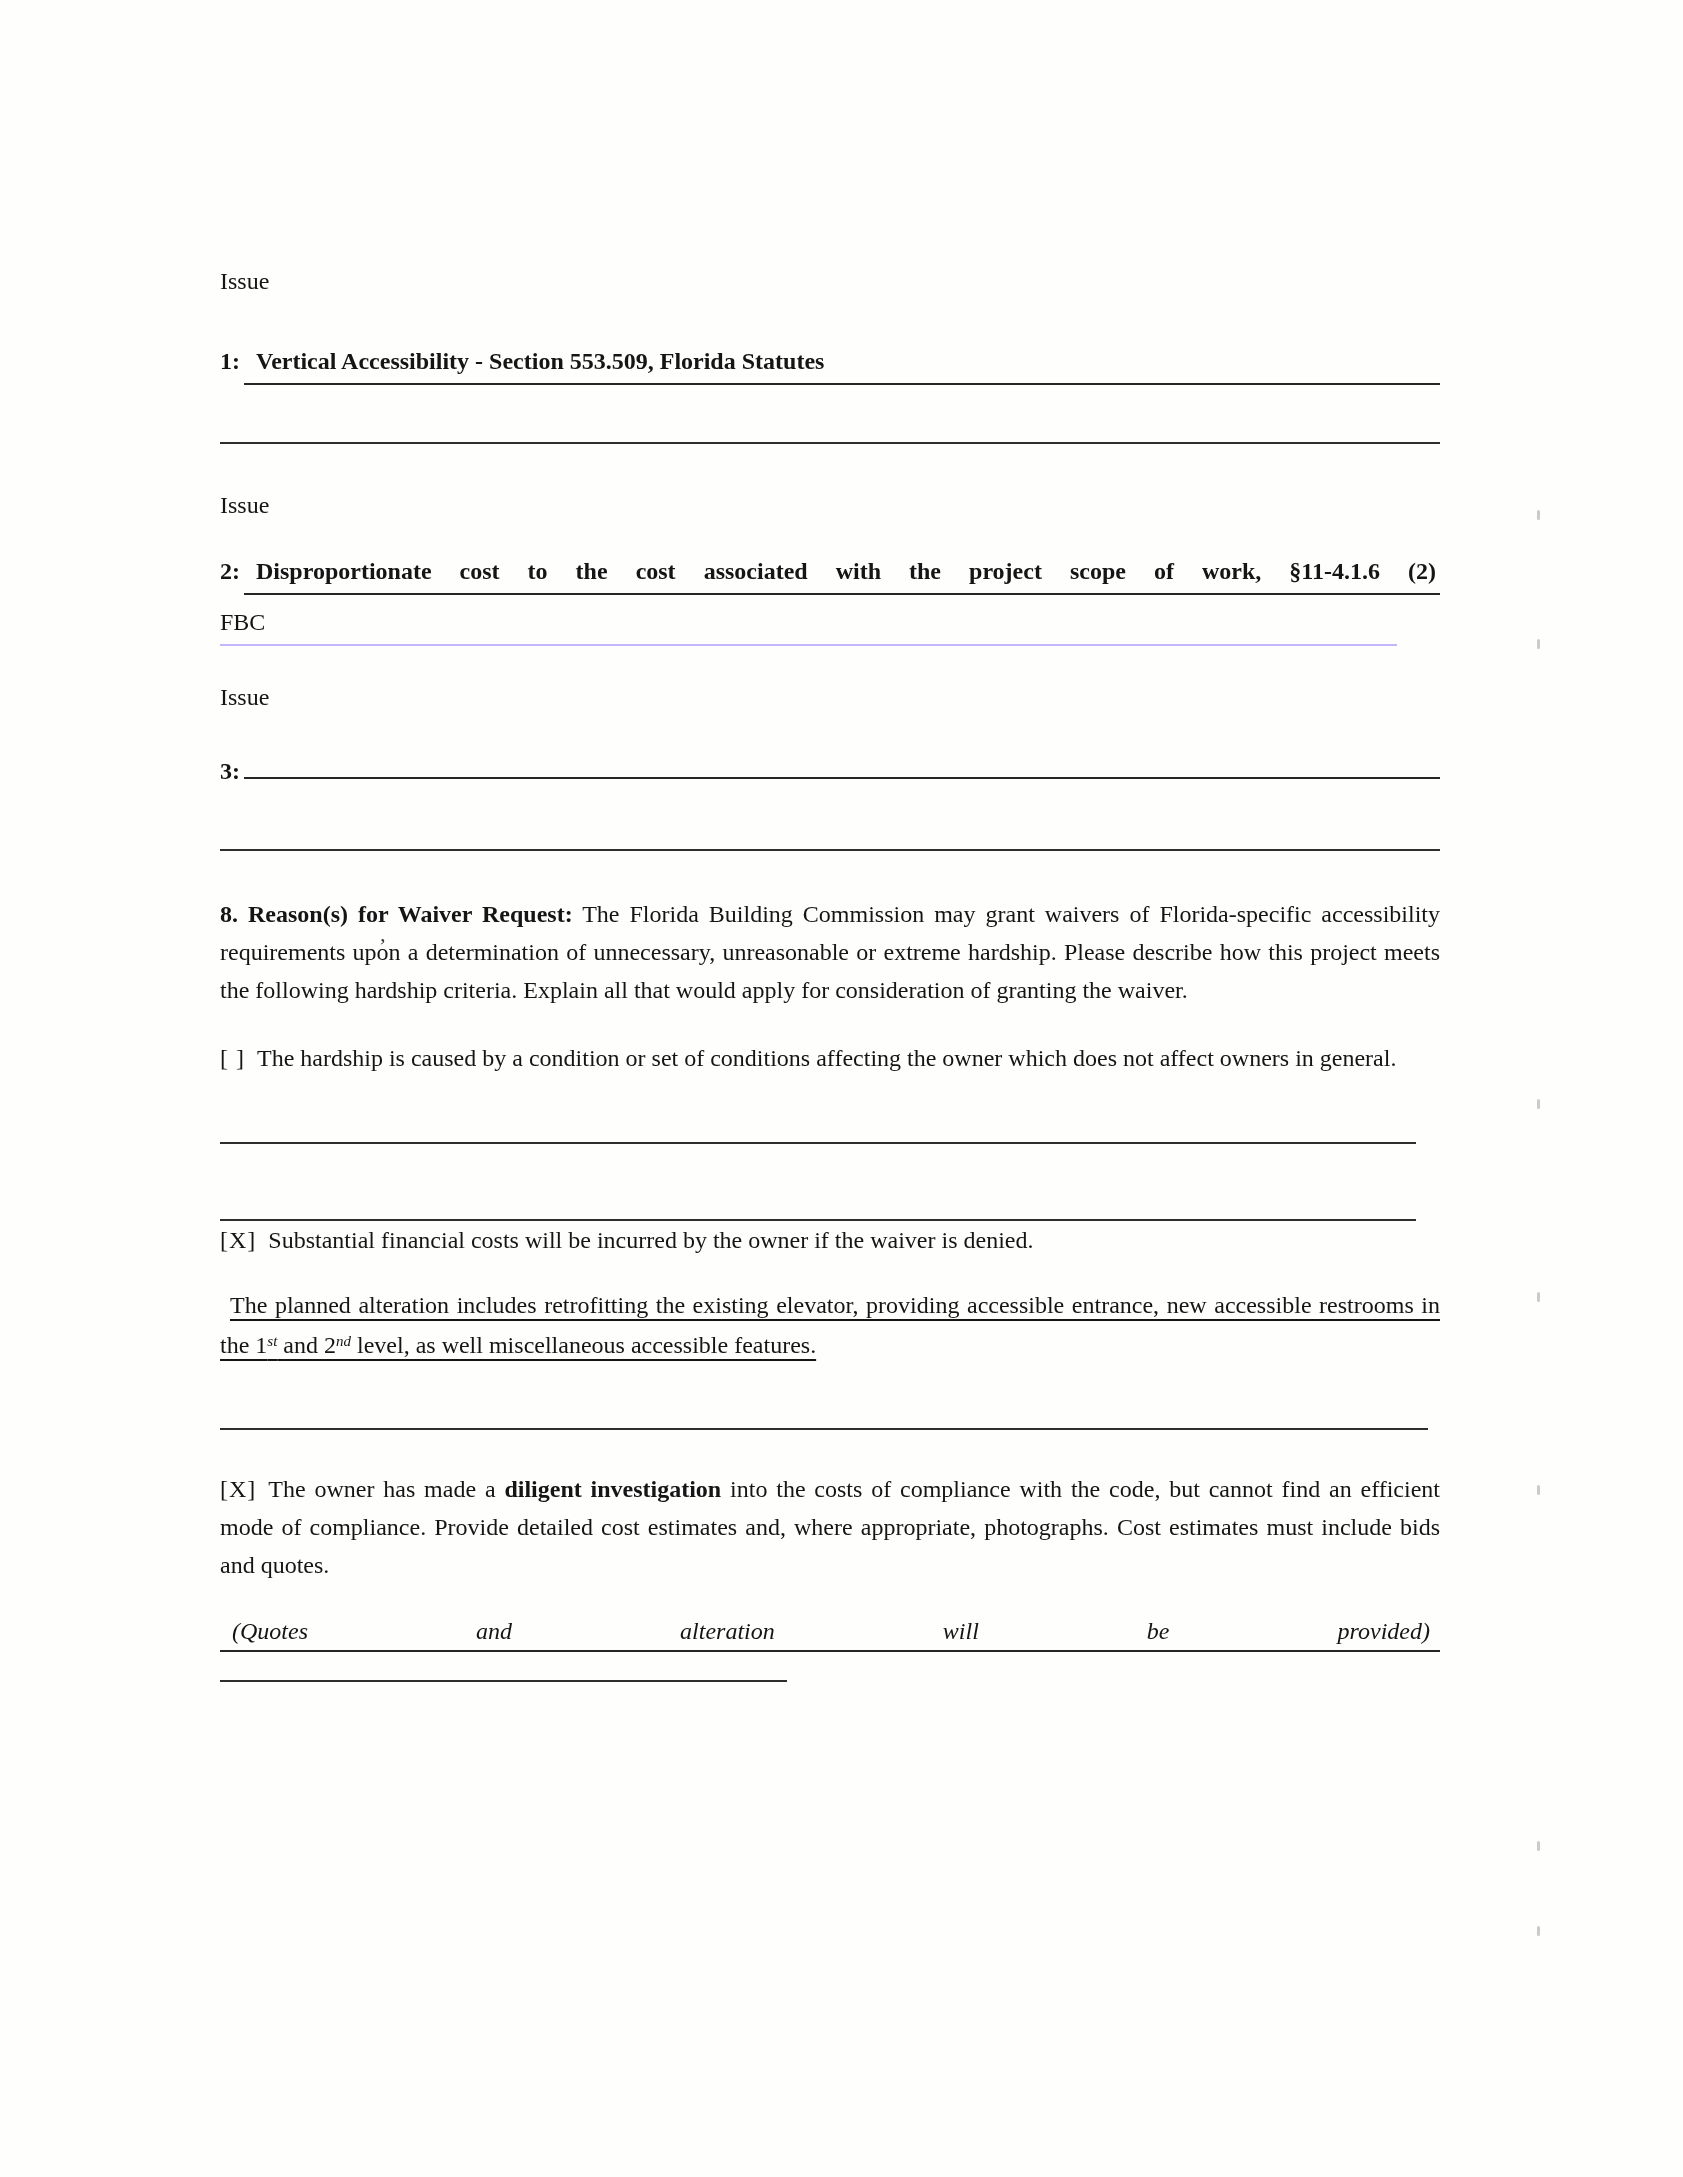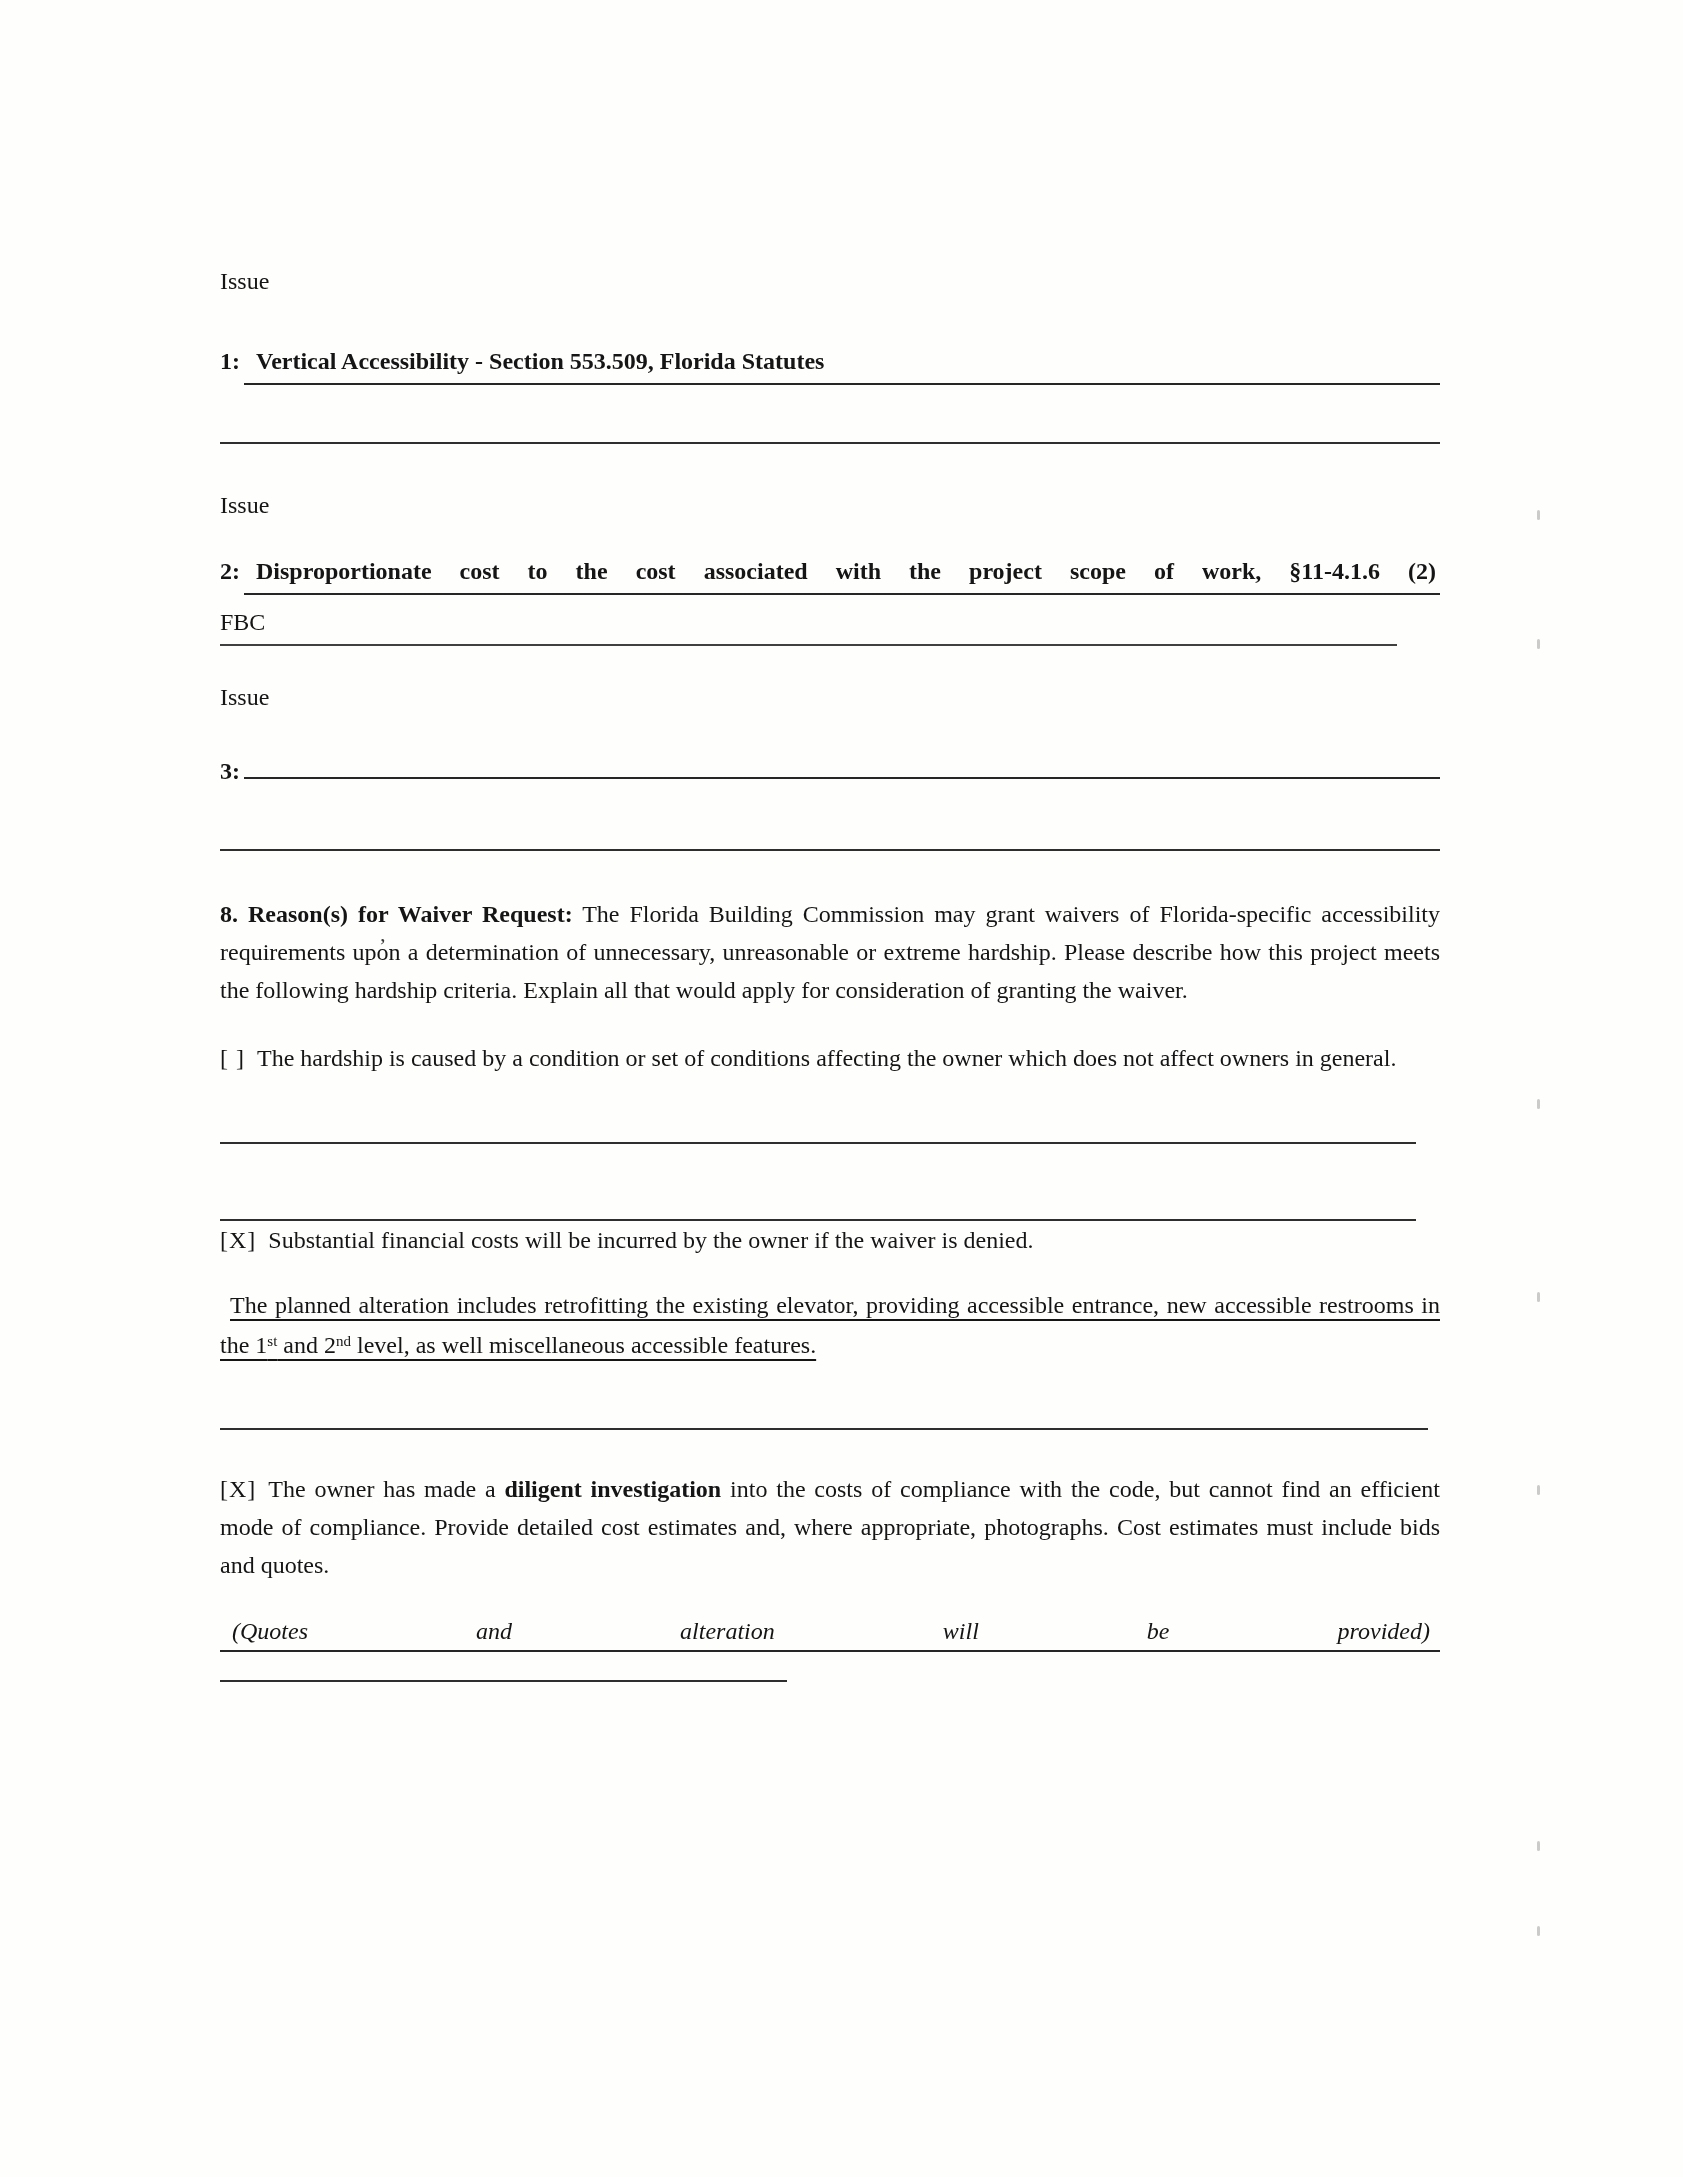--- a/index.html
+++ b/index.html
@@ -26,35 +26,35 @@
     border-bottom: 2px solid #262626;
     padding: 0 4px 3px 12px;
     white-space: nowrap;
     overflow: hidden;
     font-weight: bold;
   }
   .fill.stretch { text-align: justify; text-align-last: justify; }
   .fill-cont {
     display: block;
     width: 96.5%;
-    border-bottom: 2px solid #404040;
+    border-bottom: 2px solid #c4b5fd;
     padding-bottom: 3px;
     margin-top: 8px;
     min-height: 41px;
   }
   .rule { border-bottom: 2px solid #2e2e2e; height: 0; width: 100%; }
   .mark { margin-right: 12px; letter-spacing: 1px; }
   .answer {
     text-decoration: underline;
     text-decoration-thickness: 1.5px;
     text-underline-offset: 6px;
     text-indent: 10px;
     line-height: 40px;
   }
-  sup { font-size: 15px; line-height: 0; vertical-align: 7px; }
+  sup { font-size: 15px; line-height: 0; vertical-align: 7px; font-style: italic; }
   .quotes-line {
     display: flex;
     justify-content: space-between;
     font-style: italic;
     border-bottom: 2px solid #262626;
     padding: 0 10px 0 12px;
     margin-top: 28px;
   }
   .stray {
     position: absolute;

